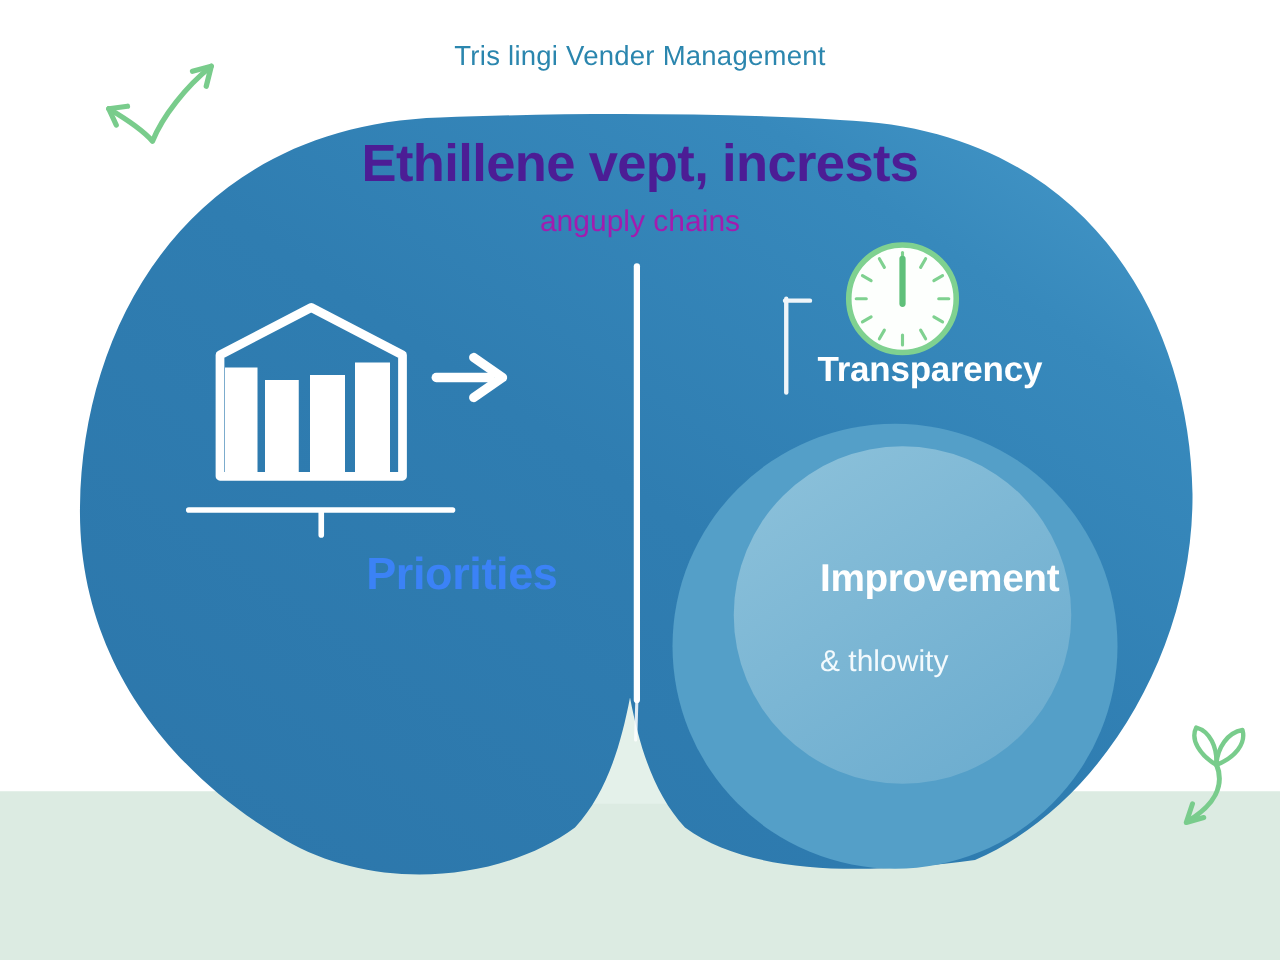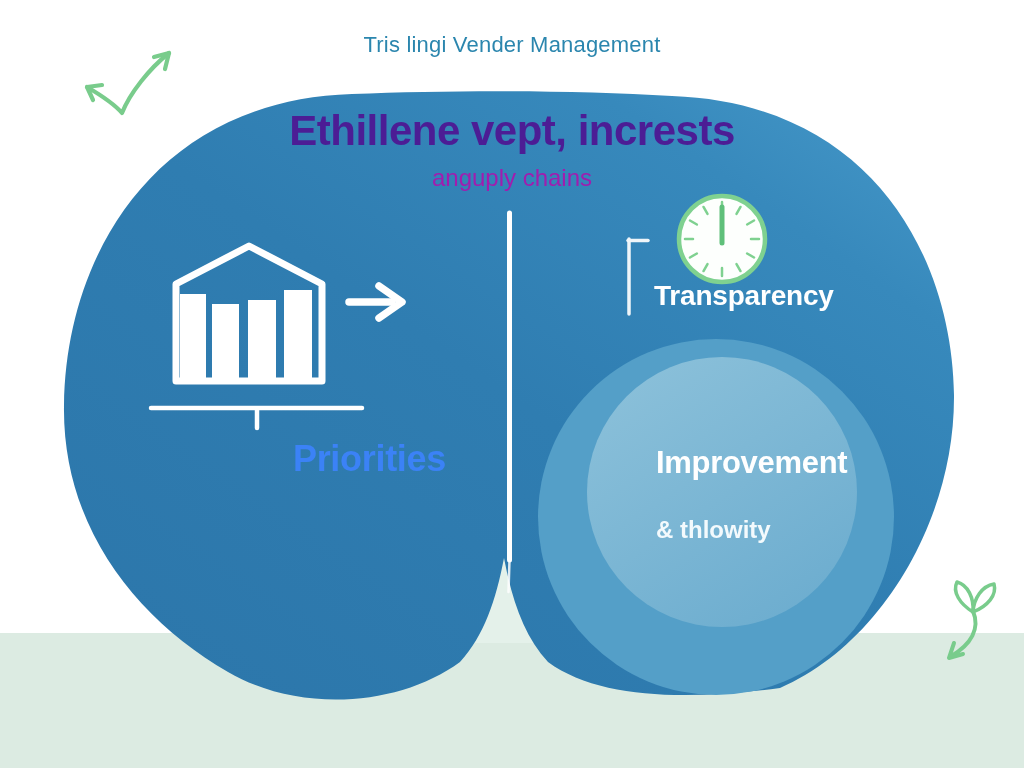--- a/index.html
+++ b/index.html
@@ -32,21 +32,21 @@
   .transparency-label{
     left:654px;top:282px;
     font-size:28px;font-weight:bold;letter-spacing:-.2px;color:#ffffff;line-height:1;
   }
   .ci-heading{
     left:656px;top:444px;
     font-size:31px;font-weight:bold;letter-spacing:-.3px;color:#ffffff;line-height:38px;
   }
   .ci-sub{
     left:656px;top:516px;
-    font-size:24px;font-weight:700;color:#f3fafd;line-height:1.2;
+    font-size:24px;font-weight:400;color:#f3fafd;line-height:1.2;
   }
 </style>
 </head>
 <body>
 
 <div class="stage">
 
   <svg class="bg-svg" viewBox="0 0 1024 768">
     <defs>
       <linearGradient id="blobGrad" x1="0" y1="1" x2="1" y2="0">

